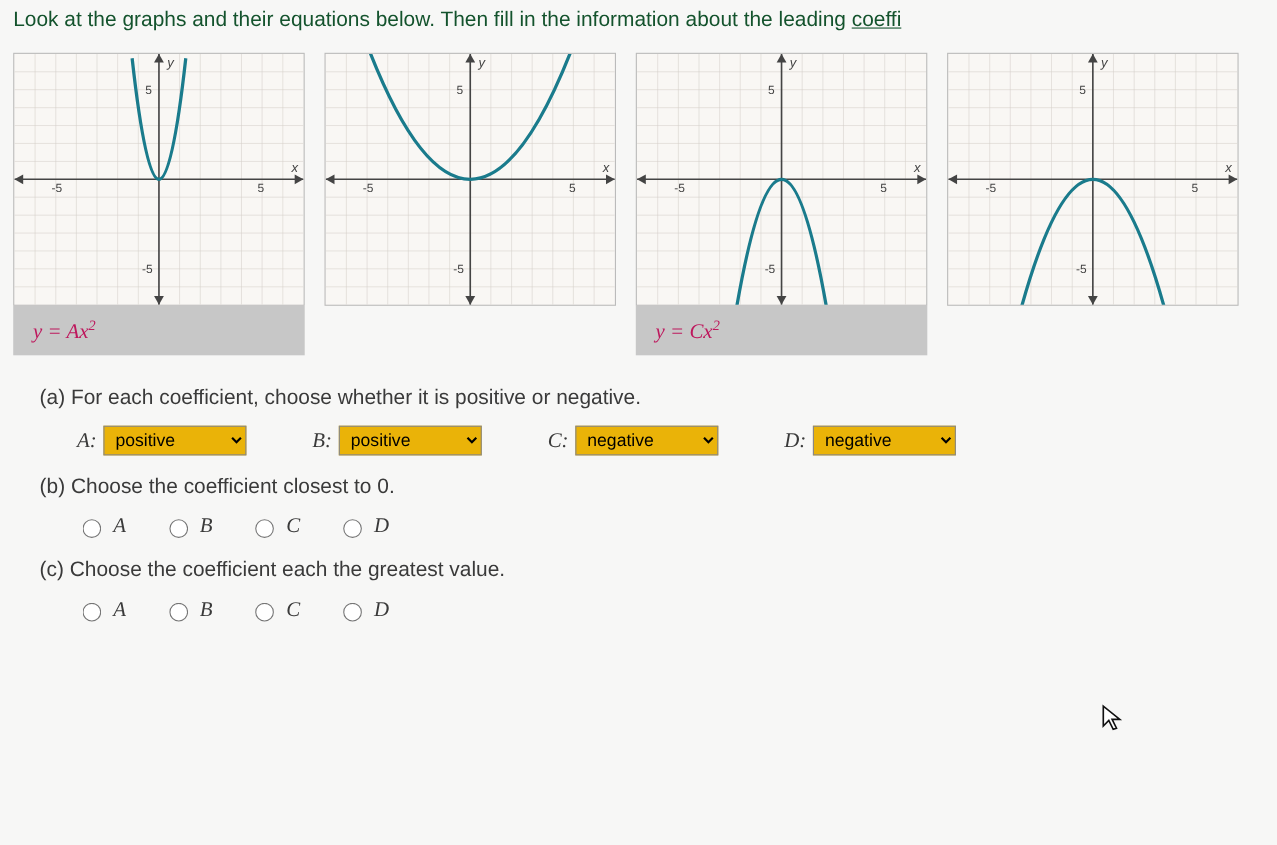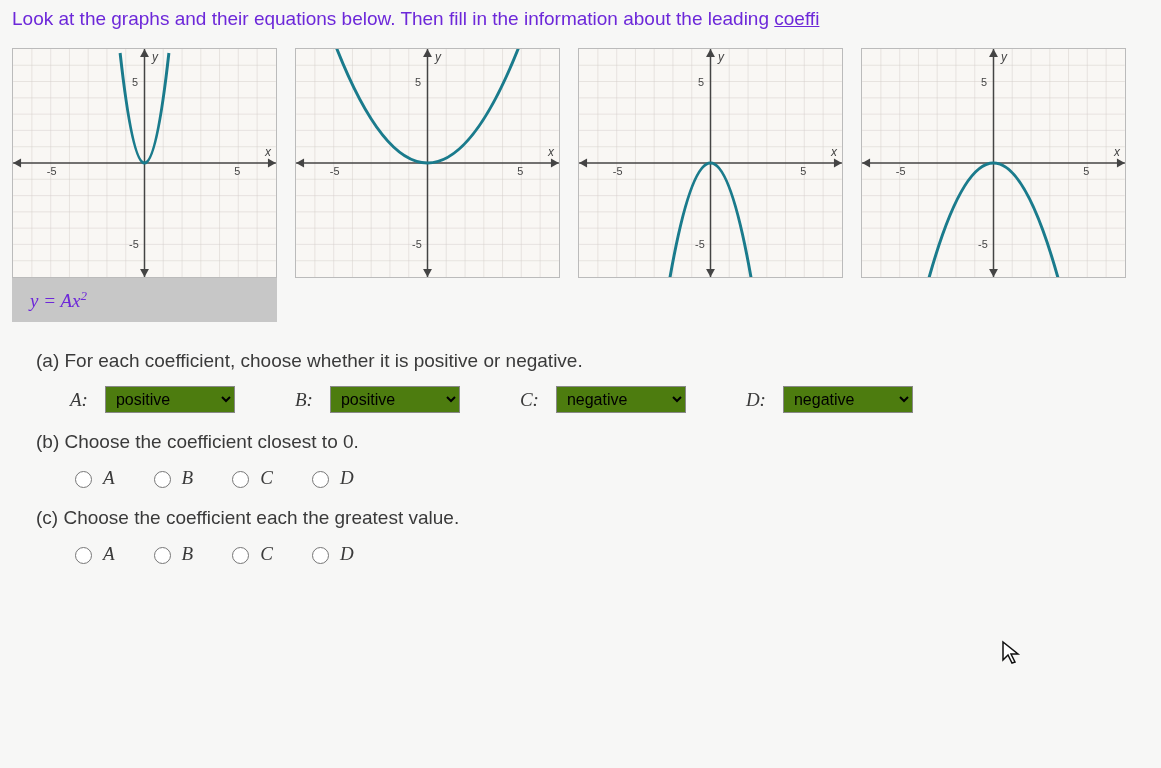--- a/index.html
+++ b/index.html
@@ -8,21 +8,21 @@
       padding: 8px 12px;
       font-family: Arial, sans-serif;
       font-size: 18px;
       color: #3a3a3a;
       background: #f7f7f6;
       width: 1161px;
     }
     .instruction {
       font-size: 19px;
       margin-bottom: 18px;
-      color: #6d28d9;
+      color: #14532d;
     }
     .underlined { text-decoration: underline; }
     .graphs-row {
       display: flex;
       gap: 18px;
       margin-bottom: 28px;
     }
     .graph-card {
       width: 265px;
     }
@@ -32,21 +32,21 @@
       border: 1px solid #bbb;
       background: #f9f7f4;
       position: relative;
     }
     .equation-bar {
       background: #c7c7c7;
       padding: 10px 18px;
       font-style: italic;
       font-size: 19px;
       font-family: "Times New Roman", serif;
-      color: #6d28d9;
+      color: #be185d;
     }
     .equation-bar sup { font-size: 13px; vertical-align: super; }
     .graph-area svg { position: absolute; top:0; left:0; width:100%; height:100%; }
     .question { margin: 18px 0 14px 24px; font-size: 19px; }
     .coef-row {
       display: flex;
       gap: 60px;
       margin-left: 58px;
       align-items: center;
     }
@@ -57,23 +57,22 @@
       font-style: italic;
       font-family: "Times New Roman", serif;
       font-size: 19px;
     }
     .coef-item select, .fake-select {
       font-family: Arial, sans-serif;
       font-style: normal;
       font-size: 16px;
       padding: 3px 6px;
       border: 1px solid #888;
-      background: #4d7c0f;
+      background: #eab308;
       min-width: 130px;
-      margin-left: 11px;
     }
     .radio-row {
       display: flex;
       gap: 34px;
       margin-left: 58px;
       align-items: center;
     }
     .radio-item {
       display: flex;
       align-items: center;
@@ -234,20 +233,23 @@
           <polygon points="265,115 257,110.5 257,119.5" fill="#444"></polygon>
         <text x="140" y="12" font-size="12" fill="#444" font-style="italic">y</text>
         <text x="254" y="108" font-size="12" fill="#444" font-style="italic">x</text>
         <text x="120" y="37" font-size="11" fill="#444">5</text>
         <text x="117" y="201" font-size="11" fill="#444">-5</text>
         <text x="34" y="127" font-size="11" fill="#444">-5</text>
         <text x="223" y="127" font-size="11" fill="#444">5</text>
         <path d="M 91 234 Q 132.5 -4 174 234" fill="none" stroke="#1a7b8c" stroke-width="3"></path>
       </svg>
     </div>
+    <div class="equation-bar">
+      <span>y = Cx</span><sup>2</sup>
+    </div>
   </div>
 
   <div class="graph-card">
     <div class="graph-area">
       <svg viewBox="0 0 265 230">
         <g stroke="#d4cfc9" stroke-width="0.5">
           <line x1="0" y1="16.4" x2="265" y2="16.4"></line>
             <line x1="0" y1="32.8" x2="265" y2="32.8"></line>
             <line x1="0" y1="49.3" x2="265" y2="49.3"></line>
             <line x1="0" y1="65.7" x2="265" y2="65.7"></line>

